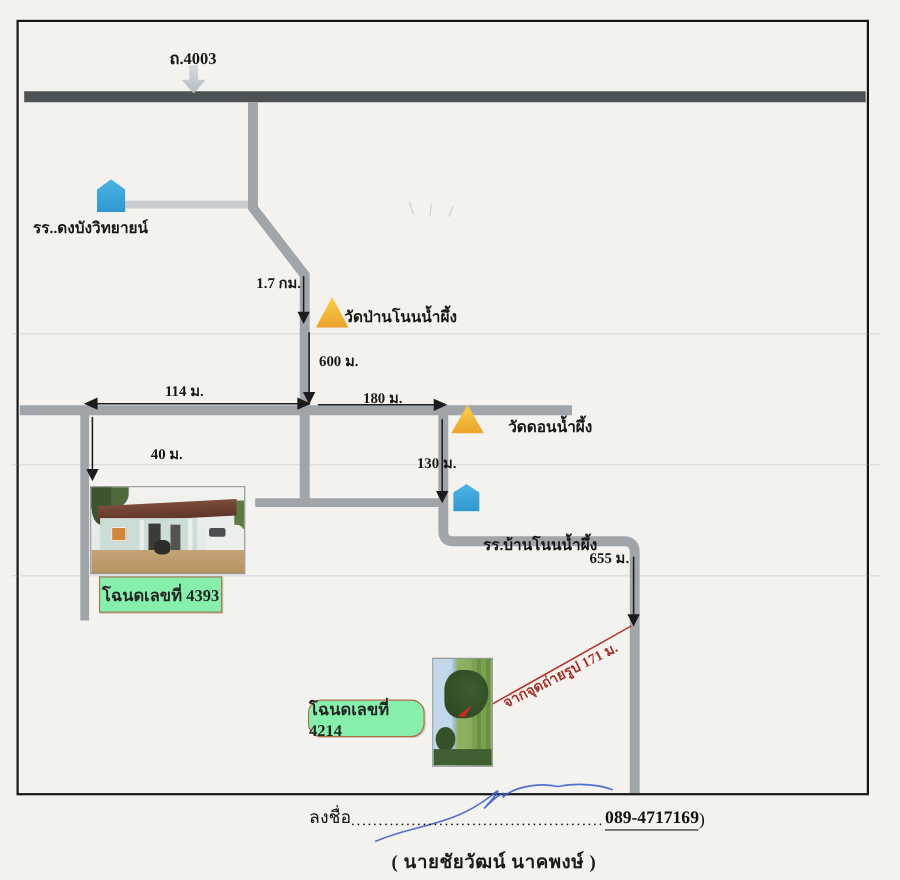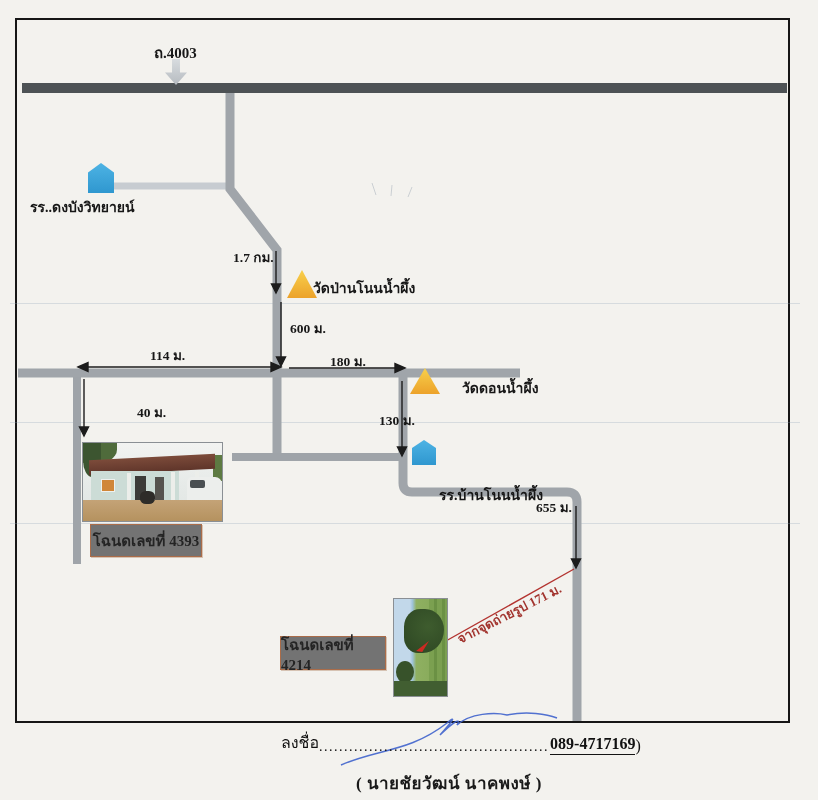--- a/index.html
+++ b/index.html
@@ -38,21 +38,21 @@
     filter:drop-shadow(0 0 1px #1b6fa0);
   }
   .temple-icon {
     position:absolute;
     background:linear-gradient(#f8d04b,#eca22a);
     clip-path:polygon(50% 0,100% 100%,0 100%);
     filter:drop-shadow(0 0 1px #bf7d18);
   }
 
   .deed-box {
-    position:absolute; background:#737373; border:1px solid #aa6c49;
+    position:absolute; background:#86efac; border:1px solid #aa6c49;
     display:flex; align-items:center; justify-content:center;
     font-size:15px; font-weight:600; color:#242424;
     box-shadow:1px 1px 0 rgba(160,110,70,.35);
   }
 
   .photo { position:absolute; border:1px solid #8a8f94; overflow:hidden; background:#dfe4e1; }
   .ph { position:absolute; }
 
   .note-red {
     position:absolute; left:463px; top:628px; width:150px;
@@ -166,21 +166,21 @@
 
   <div class="photo" style="left:393px; top:598px; width:55px; height:99px;">
     <div class="ph" style="inset:0; background:linear-gradient(90deg,#c2d8ea 0%,#c2d8ea 30%,#9fc3d8 35%,#8fb061 42%,#82a656 100%);"></div>
     <div class="ph" style="right:0; top:0; width:18px; height:100%; background:repeating-linear-gradient(90deg,#7ba050 0 5px,#6b9144 5px 8px);"></div>
     <div class="ph" style="left:10px; top:10px; width:40px; height:44px; background:radial-gradient(circle at 60% 40%,#3e5c2e,#2c4522); border-radius:46% 54% 60% 40%;"></div>
     <div class="ph" style="left:2px; top:62px; width:18px; height:22px; background:#37522a; border-radius:50%;"></div>
     <div class="ph" style="left:0; bottom:0; width:100%; height:15px; background:#415e31;"></div>
     <div class="ph" style="left:22px; top:42px; width:13px; height:11px; background:#cc2a22; clip-path:polygon(0 90%,100% 0,48% 100%);"></div>
   </div>
 
-  <div class="deed-box" style="left:280px; top:636px; width:106px; height:34px;">โฉนดเลขที่ 4214</div>
+  <div class="deed-box" style="left:280px; top:636px; width:106px; height:34px;border-radius:12px;">โฉนดเลขที่ 4214</div>
 
   <div class="note-red">จากจุดถ่ายรูป 171 ม.</div>
 
   <div class="footer-row">
     <span>ลงชื่อ</span>
       <span class="dots">............................................................................</span>
       <span class="phone">089-4717169</span>
       <span>)</span>
   </div>
 

